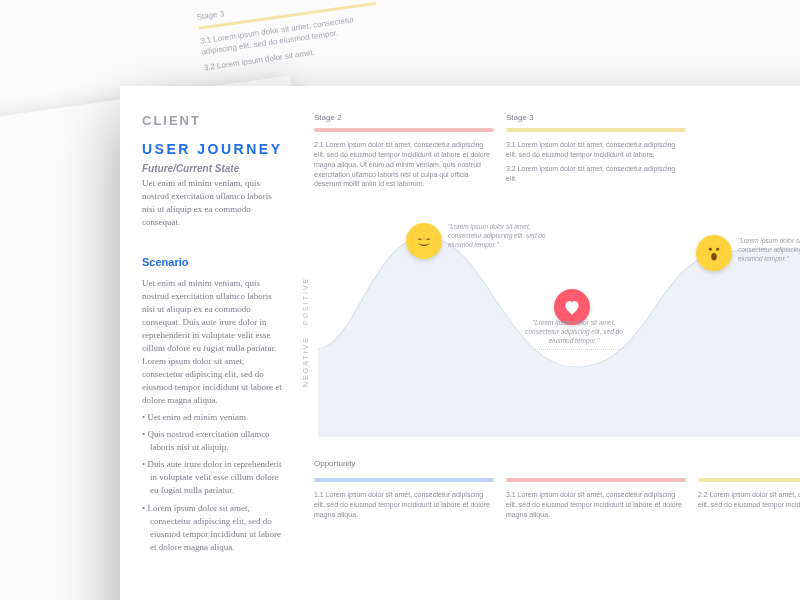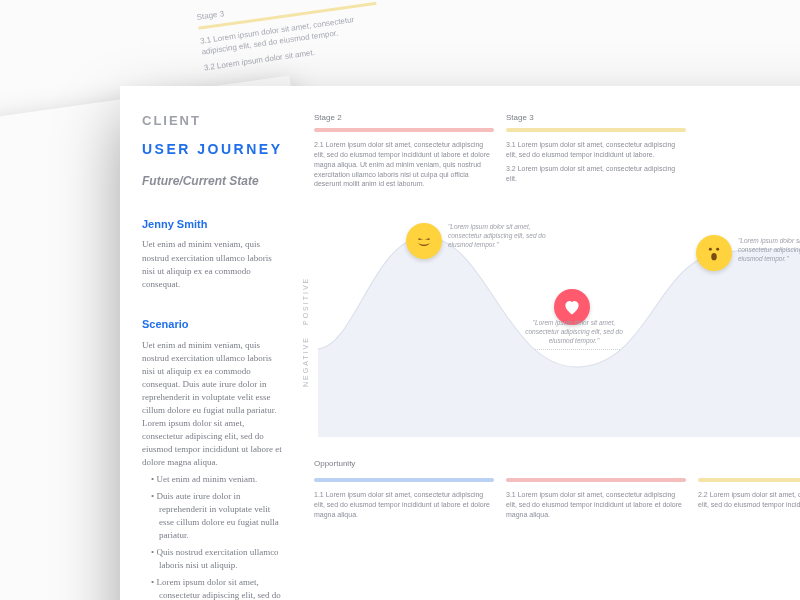--- a/index.html
+++ b/index.html
@@ -31,24 +31,24 @@
   }
   .sidebar {
     width: 188px;
     padding: 26px 22px 0 22px;
     font-size: 9px;
     color: #7b7e88;
     line-height: 1.45;
   }
   .client-label { font-size: 13px; letter-spacing: 2px; color: #9ea1aa; font-weight:600;}
   .title { font-size: 14px; letter-spacing: 2.5px; font-weight: 800; color: #1f6feb; margin-top: 8px;}
-  .subtitle { font-size: 12px; font-style: italic; color: #8a8d96; font-weight:600; margin-top:14px;}
+  .subtitle { font-size: 10px; font-style: italic; color: #8a8d96; font-weight:600; margin-top:3px;}
   .h3 { font-size: 11px; font-weight: 700; color: #1f6feb; margin-top: 26px; margin-bottom: 6px;}
   .para { margin-bottom: 4px; font-family: Liberation Serif, serif;}
-  .bul { padding-left: 8px; text-indent: -8px; margin-left: 9px; }
+  .bul { padding-left: 8px; text-indent: -8px; }
 
   .main {
     flex: 1;
     position: relative;
     padding: 26px 0 0 6px;
   }
   .stages, .opp-row {
     display: flex;
     gap: 12px;
     padding-right: 0;
@@ -130,29 +130,28 @@
   <div style="font-size:10px; font-weight:700; color:#5a8de0;">S</div>
 </div>
 
 <div class="doc">
 
   <aside class="sidebar">
     <div class="client-label">CLIENT</div>
     <div class="title">USER JOURNEY</div>
     <div class="subtitle">Future/Current State</div>
 
-    <div class="h3">Jenny Smith</div>
     <div class="para">Uet enim ad minim veniam, quis nostrud exercitation ullamco laboris nisi ut aliquip ex ea commodo consequat.</div>
 
     <div class="h3">Scenario</div>
     <div class="para">Uet enim ad minim veniam, quis nostrud exercitation ullamco laboris nisi ut aliquip ex ea commodo consequat. Duis aute irure dolor in reprehenderit in voluptate velit esse cillum dolore eu fugiat nulla pariatur. Lorem ipsum dolor sit amet, consectetur adipiscing elit, sed do eiusmod tempor incididunt ut labore et dolore magna aliqua.</div>
 
     <div class="para bul">• Uet enim ad minim veniam.</div>
+    <div class="para bul">• Quis nostrud exercitation ullamco laboris nisi ut aliquip.</div>
     <div class="para bul">• Duis aute irure dolor in reprehenderit in voluptate velit esse cillum dolore eu fugiat nulla pariatur.</div>
-    <div class="para bul">• Quis nostrud exercitation ullamco laboris nisi ut aliquip.</div>
     <div class="para bul">• Lorem ipsum dolor sit amet, consectetur adipiscing elit, sed do eiusmod tempor incididunt ut labore et dolore magna aliqua.</div>
   </aside>
 
   <main class="main">
 
     <div class="stages">
       <div class="stage">
         <div class="label">Stage 2</div>
         <div class="bar red"></div>
         <div class="stxt">2.1 Lorem ipsum dolor sit amet, consectetur adipiscing elit, sed do eiusmod tempor incididunt ut labore et dolore magna aliqua. Ut enim ad minim veniam, quis nostrud exercitation ullamco laboris nisi ut culpa qui officia deserunt mollit anim id est laborum.</div>

